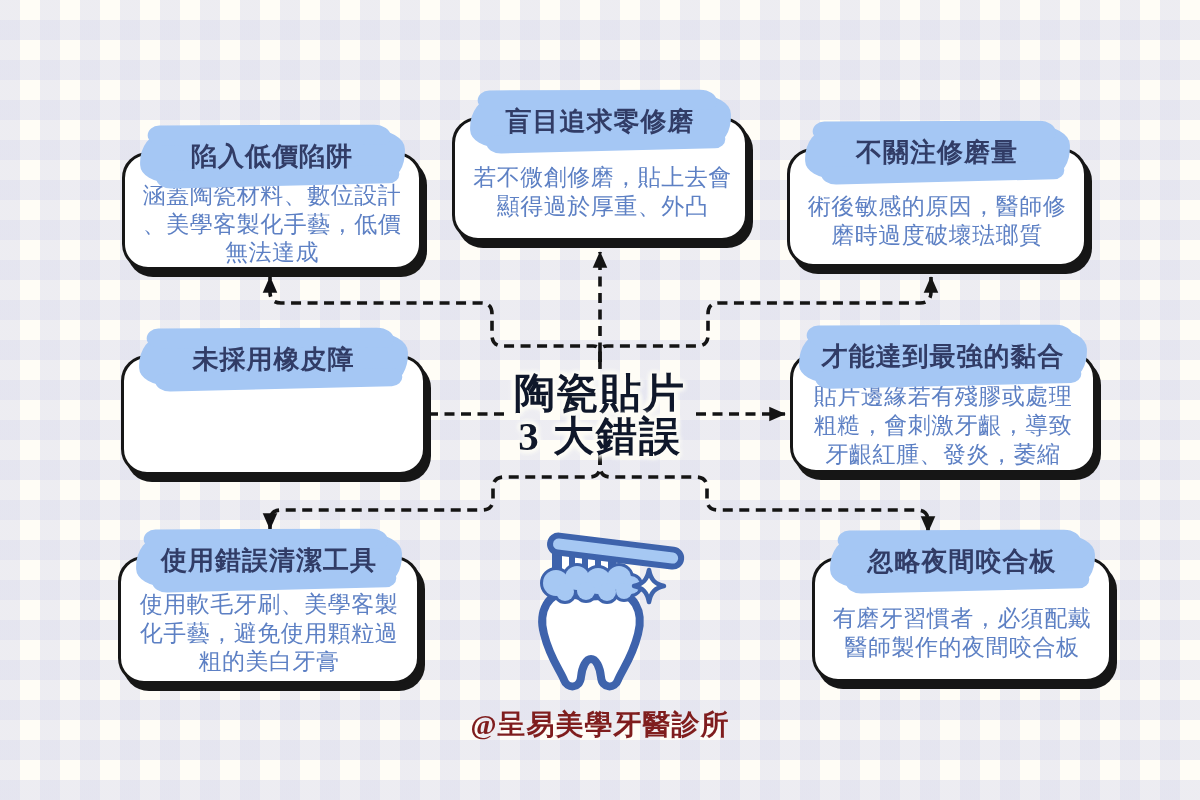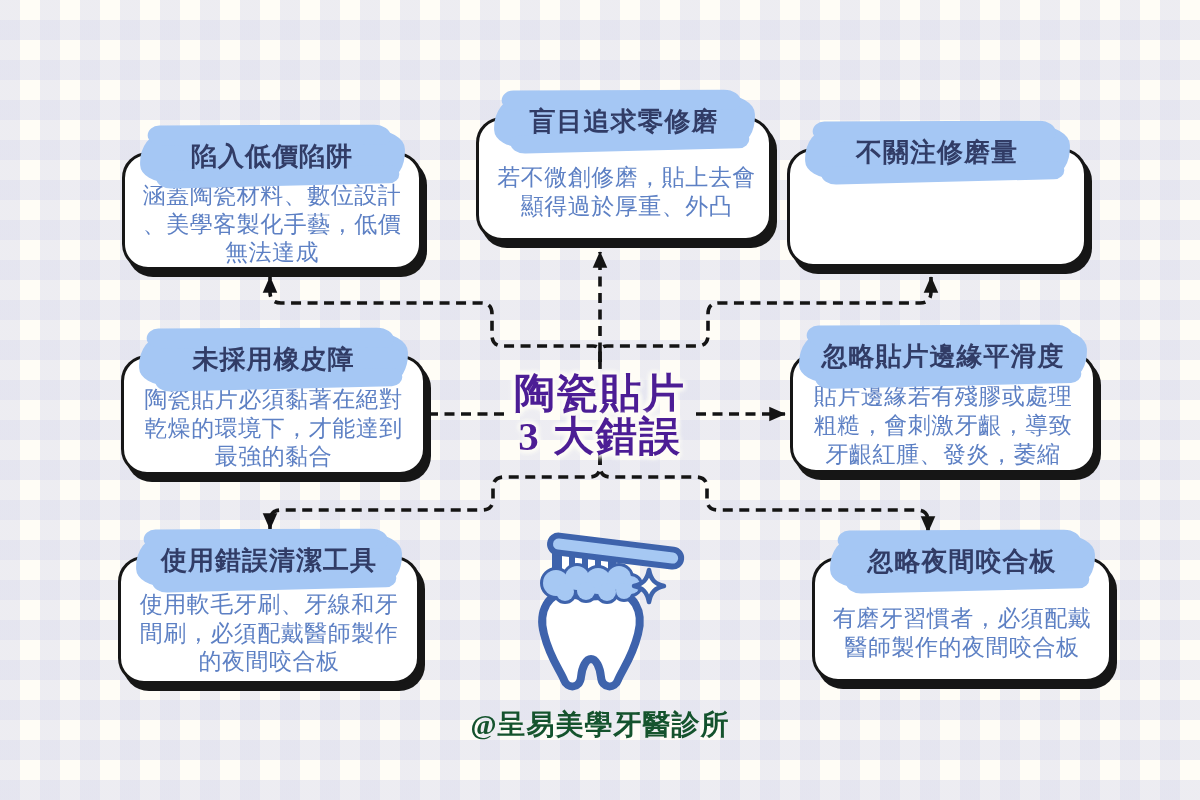--- a/index.html
+++ b/index.html
@@ -59,49 +59,49 @@
     white-space:nowrap;
   }
   .card-body {
     font-size:23px; line-height:1.26; color:#5d80c4;
     letter-spacing:0.5px;
     word-break:break-all; line-break:anywhere;
   }
 
   
   .card-tl { left:122px; top:152px; width:300px; height:118px;justify-content:center; }
-  .card-tc { left:476px; top:117px; width:296px; height:124px;padding-left:17px; }
+  .card-tc { left:452px; top:117px; width:296px; height:124px;padding-left:17px; }
   .card-tr { left:787px; top:148px; width:300px; height:119px; }
   .card-ml { left:100px; top:355px; width:305px; height:120px;margin-left:21px; }
   .card-mr { left:790px; top:352px; width:306px; height:121px; }
   .card-bl { left:118px; top:556px; width:302px; height:128px;align-items:center; }
   .card-br { left:812px; top:557px; width:300px; height:125px; }
   .card-mr .card-head { left:2%; right:2%; }
 
   
   .center-title {
     position:absolute; left:485px; top:372px; width:230px;
     text-align:center; z-index:2;
     font-family:"Liberation Serif","DejaVu Serif",serif;
     font-weight:700; font-size:41px; line-height:1.04; letter-spacing:2px;
-    color:#4c1d95;
+    color:#0f172a;
     text-shadow:0 0 6px #fffdf6,0 0 10px #fffdf6,2px 2px 5px #fffdf6,
                 -2px -2px 5px #fffdf6,2px -2px 5px #fffdf6,-2px 2px 5px #fffdf6;
   }
 
   
   .tooth-wrap { position:absolute; left:534px; top:530px; width:152px; height:164px; z-index:2; }
 
   
   .credit {
     position:absolute; left:0; right:0; top:706px;
     text-align:center;
     font-family:"Liberation Serif","DejaVu Serif",serif;
     font-weight:700; font-size:28px; letter-spacing:1px;
-    color:#14532d;
+    color:#7f1d1d;
   }
 </style>
 </head>
 <body>
 
 <svg class="connectors" viewBox="0 0 1200 800">
   <defs>
     <marker id="ah" viewBox="0 0 10 10" refX="9.5" refY="5" markerWidth="4.6" markerHeight="4.6" orient="auto">
       <path d="M0,0.6 L10,5 L0,9.4 z" fill="#141414"></path>
     </marker>
@@ -131,44 +131,44 @@
     <span class="card-title">盲目追求零修磨</span>
   </div>
   <div class="card-body">若不微創修磨，貼上去會顯得過於厚重、外凸</div>
 </div>
 
 <div class="card card-tr">
   <div class="card-head">
     <span class="head-highlight"></span>
     <span class="card-title">不關注修磨量</span>
   </div>
+  <div class="card-body">術後敏感的原因，醫師修磨時過度破壞琺瑯質</div>
 </div>
 
 <div class="card card-ml">
   <div class="card-head">
     <span class="head-highlight"></span>
     <span class="card-title">未採用橡皮障</span>
   </div>
-  <div class="card-body">陶瓷貼片必須黏著在絕對乾燥的環境下，才能達到最強的黏合</div>
 </div>
 
 <div class="card card-mr">
   <div class="card-head">
     <span class="head-highlight"></span>
-    <span class="card-title">忽略貼片邊緣平滑度</span>
+    <span class="card-title">才能達到最強的黏合</span>
   </div>
   <div class="card-body">貼片邊緣若有殘膠或處理粗糙，會刺激牙齦，導致牙齦紅腫、發炎，萎縮</div>
 </div>
 
 <div class="card card-bl">
   <div class="card-head">
     <span class="head-highlight"></span>
     <span class="card-title">使用錯誤清潔工具</span>
   </div>
-  <div class="card-body">使用軟毛牙刷、牙線和牙間刷，必須配戴醫師製作的夜間咬合板</div>
+  <div class="card-body">使用軟毛牙刷、美學客製化手藝，避免使用顆粒過粗的美白牙膏</div>
 </div>
 
 <div class="card card-br">
   <div class="card-head">
     <span class="head-highlight"></span>
     <span class="card-title">忽略夜間咬合板</span>
   </div>
   <div class="card-body">有磨牙習慣者，必須配戴醫師製作的夜間咬合板</div>
 </div>
 

